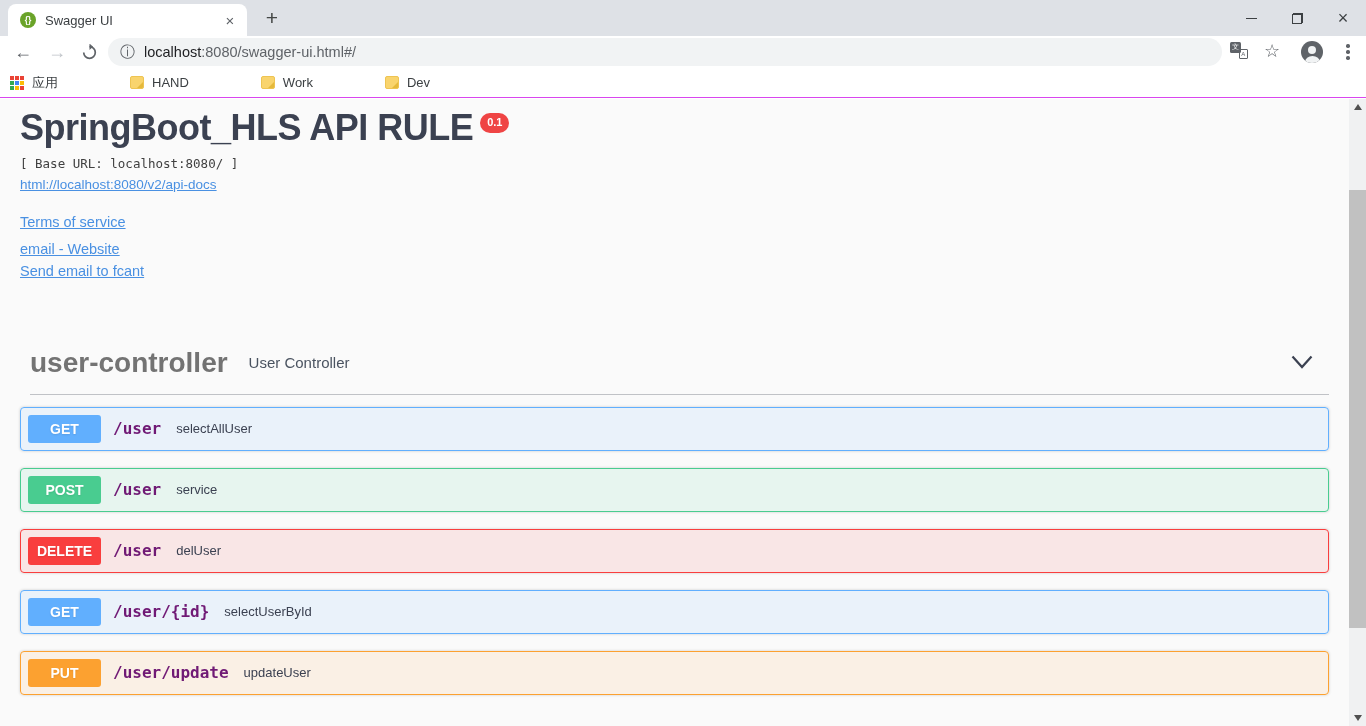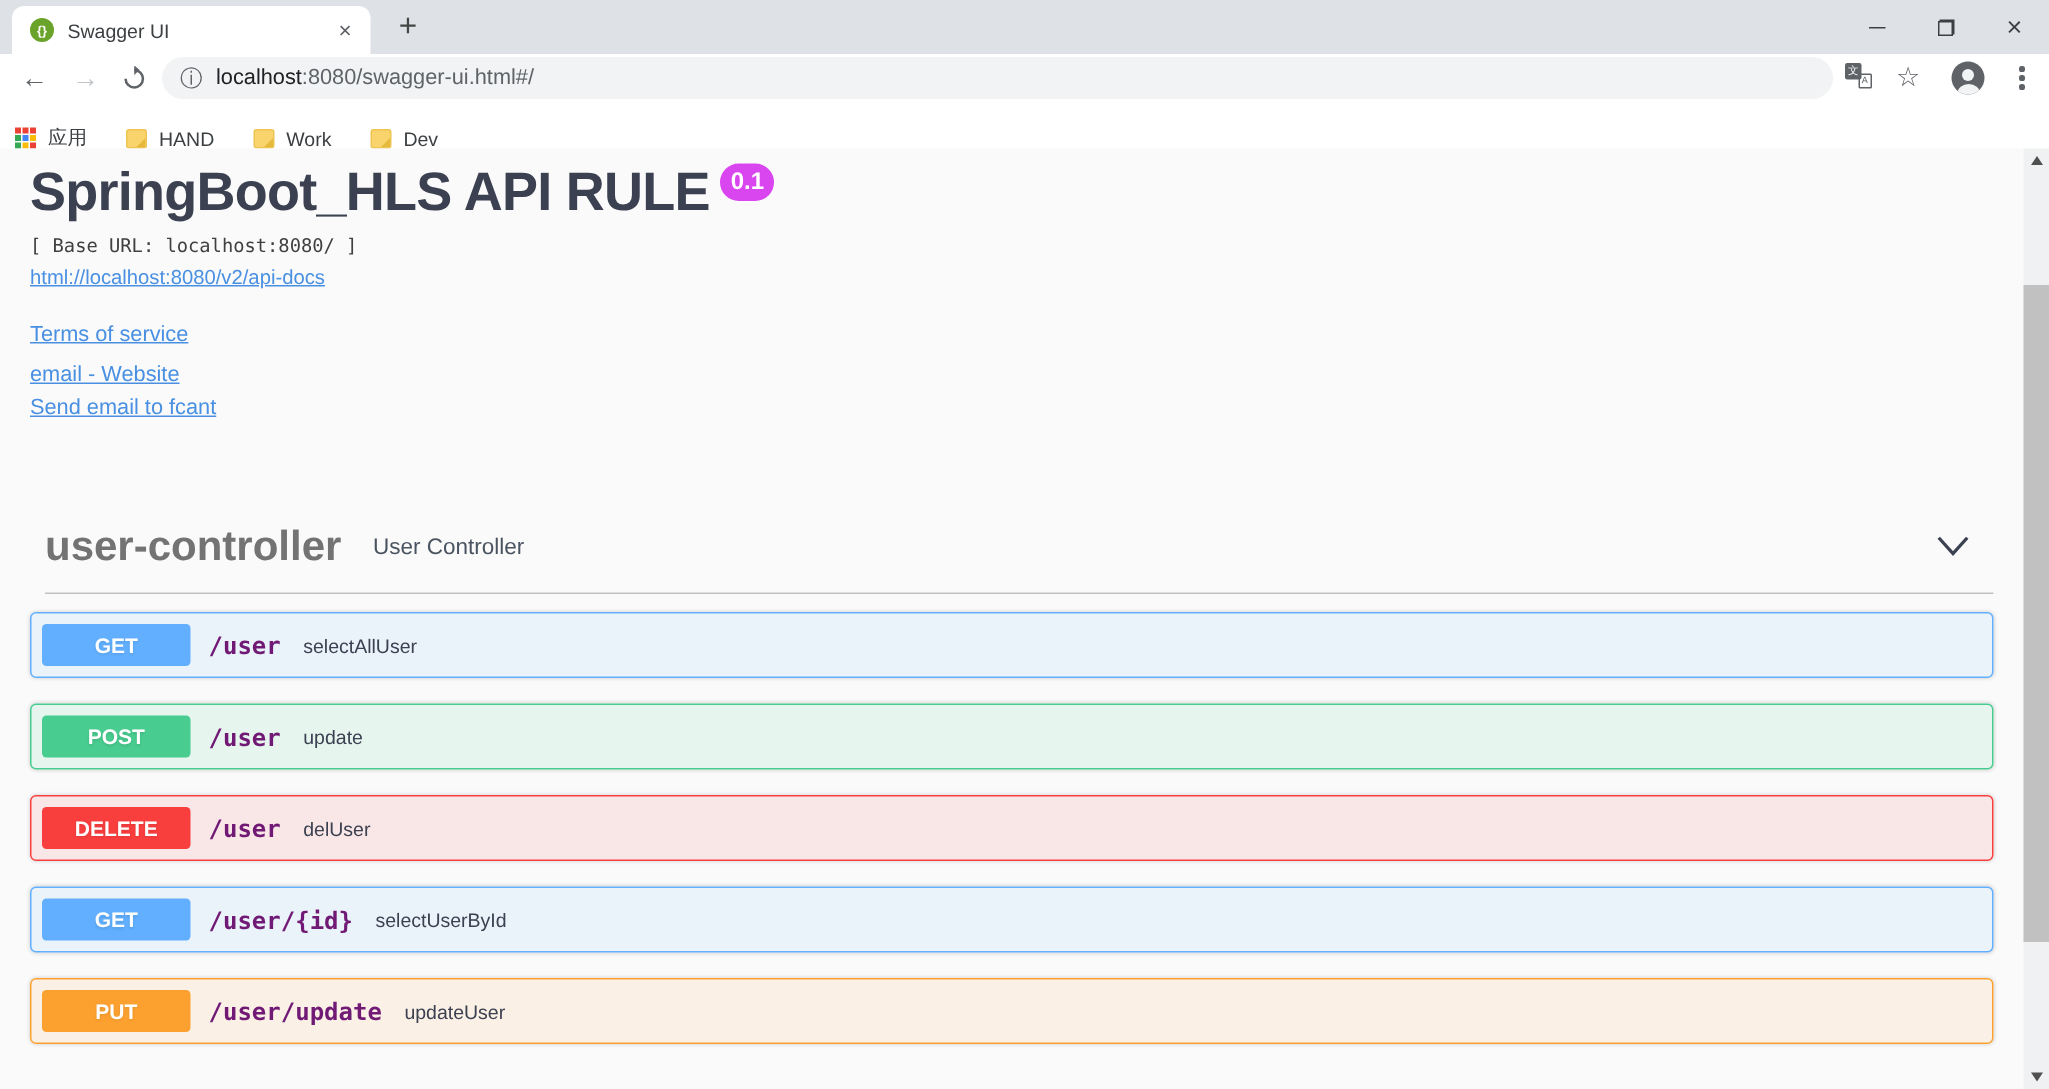--- a/index.html
+++ b/index.html
@@ -48,61 +48,61 @@
   .star { left:1261px; width:22px; height:22px; font-size:18px; color:#5f6368; }
   .avatar { position:absolute; left:1301px; top:5px; width:22px; height:22px; border-radius:50%; background:#5f6368;
             overflow:hidden; }
   .avatar::before { content:""; position:absolute; left:7px; top:4.5px; width:8px; height:8px; border-radius:50%; background:#f1f3f4; }
   .avatar::after  { content:""; position:absolute; left:3.5px; top:14.5px; width:15px; height:12px; border-radius:50% 50% 0 0; background:#f1f3f4; }
   .menu-dots { position:absolute; left:1340px; top:5px; width:16px; height:22px; display:flex; flex-direction:column;
                align-items:center; justify-content:center; gap:2.6px; }
   .menu-dots i { width:3.4px; height:3.4px; border-radius:50%; background:#5f6368; }
 
   
-  .bookmarks { position:absolute; top:80px; left:0; right:0; height:30px; background:#fff;
-               border-bottom:6px solid #d946ef; display:flex; align-items:center; padding:0 10px; }
+  .bookmarks { position:absolute; top:68px; left:0; right:0; height:30px; background:#fff;
+               border-bottom:1px solid #d946ef; display:flex; align-items:center; padding:0 10px;gap:46px; }
   .bm-item { display:flex; align-items:center; margin-right:26px; }
   .apps-grid { display:grid; grid-template-columns:repeat(3,4px); grid-auto-rows:4px; gap:1px; margin-right:8px; }
   .apps-grid i { display:block; }
   .apps-grid i:nth-child(1),.apps-grid i:nth-child(2),.apps-grid i:nth-child(3),.apps-grid i:nth-child(9) { background:#ea4335; }
   .apps-grid i:nth-child(4),.apps-grid i:nth-child(7) { background:#34a853; }
   .apps-grid i:nth-child(5) { background:#4285f4; }
   .apps-grid i:nth-child(6),.apps-grid i:nth-child(8) { background:#fbbc05; }
   .folder { width:14px; height:13px; background:#f9d46d; border:1px solid #eec452; border-radius:2px;
             position:relative; margin-right:8px; overflow:hidden; }
   .folder::after { content:""; position:absolute; right:0; bottom:0; border-style:solid; border-width:0 0 6px 6px;
                    border-color:transparent transparent #e5b93b transparent; }
   .bm-label { font-size:13px; color:#3c4043; }
 
   
   .page { position:absolute; top:99px; bottom:0; left:0; right:0; background:#fafafa; overflow:hidden;
           color:#3b4151; }
   .page-inner { padding:10px 37px 0 20px; }
   .api-title { font-size:36px; font-weight:700; color:#3b4151; letter-spacing:-0.5px; line-height:1.08; }
-  .version-badge { display:inline-block; background:#d946ef; color:#fff; font-size:16px; font-weight:700;
+  .version-badge { display:inline-block; background:#ef4444; color:#fff; font-size:11px; font-weight:700;
                    border-radius:57px; padding:4px 7px; position:relative; top:-14px; margin-left:7px; letter-spacing:0; }
   .base-url { font-family:"DejaVu Sans Mono", monospace; font-size:12.5px; color:#404040; margin-top:8px; }
   .docs-link { display:inline-block; font-size:13.5px; color:#4990e2; text-decoration:underline; margin-top:6px; cursor:pointer; }
   .api-desc { font-size:14.5px; color:#3b4151; margin-top:25px; }
   .info-link { display:block; font-size:14.5px; color:#4990e2; text-decoration:underline; cursor:pointer; }
   .link-tos { margin-top:21px; }
   .link-site { margin-top:11px; }
   .link-mail { margin-top:6px; }
 
   .tag-section { margin-top:56px; }
   .opblock-tag { display:flex; align-items:center; margin-left:10px; padding:12px 16px 15px 0;
                  border-bottom:1px solid rgba(59,65,81,.3); cursor:pointer; }
   .tag-name { font-size:28px; font-weight:700; color:#737373; }
   .tag-desc { font-size:15px; font-weight:400; color:#4a5360; margin-left:21px; }
   .tag-arrow { margin-left:auto; display:flex; align-items:center; }
 
   .opblock-list { margin-top:12px; }
   .opblock { border:1px solid; border-radius:4px; box-shadow:0 0 3px rgba(0,0,0,.19); margin-bottom:17px; }
   .opblock-summary { display:flex; align-items:center; padding:7px; cursor:pointer; }
-  .opblock-method { width:99px; text-align:center; padding:6px 0; border-radius:3px; color:#fff; font-weight:700;
+  .opblock-method { width:73px; text-align:center; padding:6px 0; border-radius:3px; color:#fff; font-weight:700;
                     font-size:14px; text-shadow:0 1px 2px rgba(0,0,0,.1); }
   .opblock-path { font-family:"DejaVu Sans Mono", monospace; font-size:16px; font-weight:600; color:#701a75; margin-left:12px; }
   .opblock-desc { font-size:13px; color:#3b4151; margin-left:15px; }
   .m-get    { border-color:#61affe; background:rgba(97,175,254,.1); }
   .m-get .opblock-method { background:#61affe; }
   .m-post   { border-color:#49cc90; background:rgba(73,204,144,.1); }
   .m-post .opblock-method { background:#49cc90; }
   .m-delete { border-color:#f93e3e; background:rgba(249,62,62,.1); }
   .m-delete .opblock-method { background:#f93e3e; }
   .m-put    { border-color:#fca130; background:rgba(252,161,48,.1); }
@@ -226,21 +226,21 @@
             <div class="opblock-summary">
               <span class="opblock-method">GET</span>
               <span class="opblock-path">/user</span>
               <span class="opblock-desc">selectAllUser</span>
             </div>
           </div>
           <div class="opblock m-post">
             <div class="opblock-summary">
               <span class="opblock-method">POST</span>
               <span class="opblock-path">/user</span>
-              <span class="opblock-desc">update</span>
+              <span class="opblock-desc">service</span>
             </div>
           </div>
           <div class="opblock m-delete">
             <div class="opblock-summary">
               <span class="opblock-method">DELETE</span>
               <span class="opblock-path">/user</span>
               <span class="opblock-desc">delUser</span>
             </div>
           </div>
           <div class="opblock m-get">

